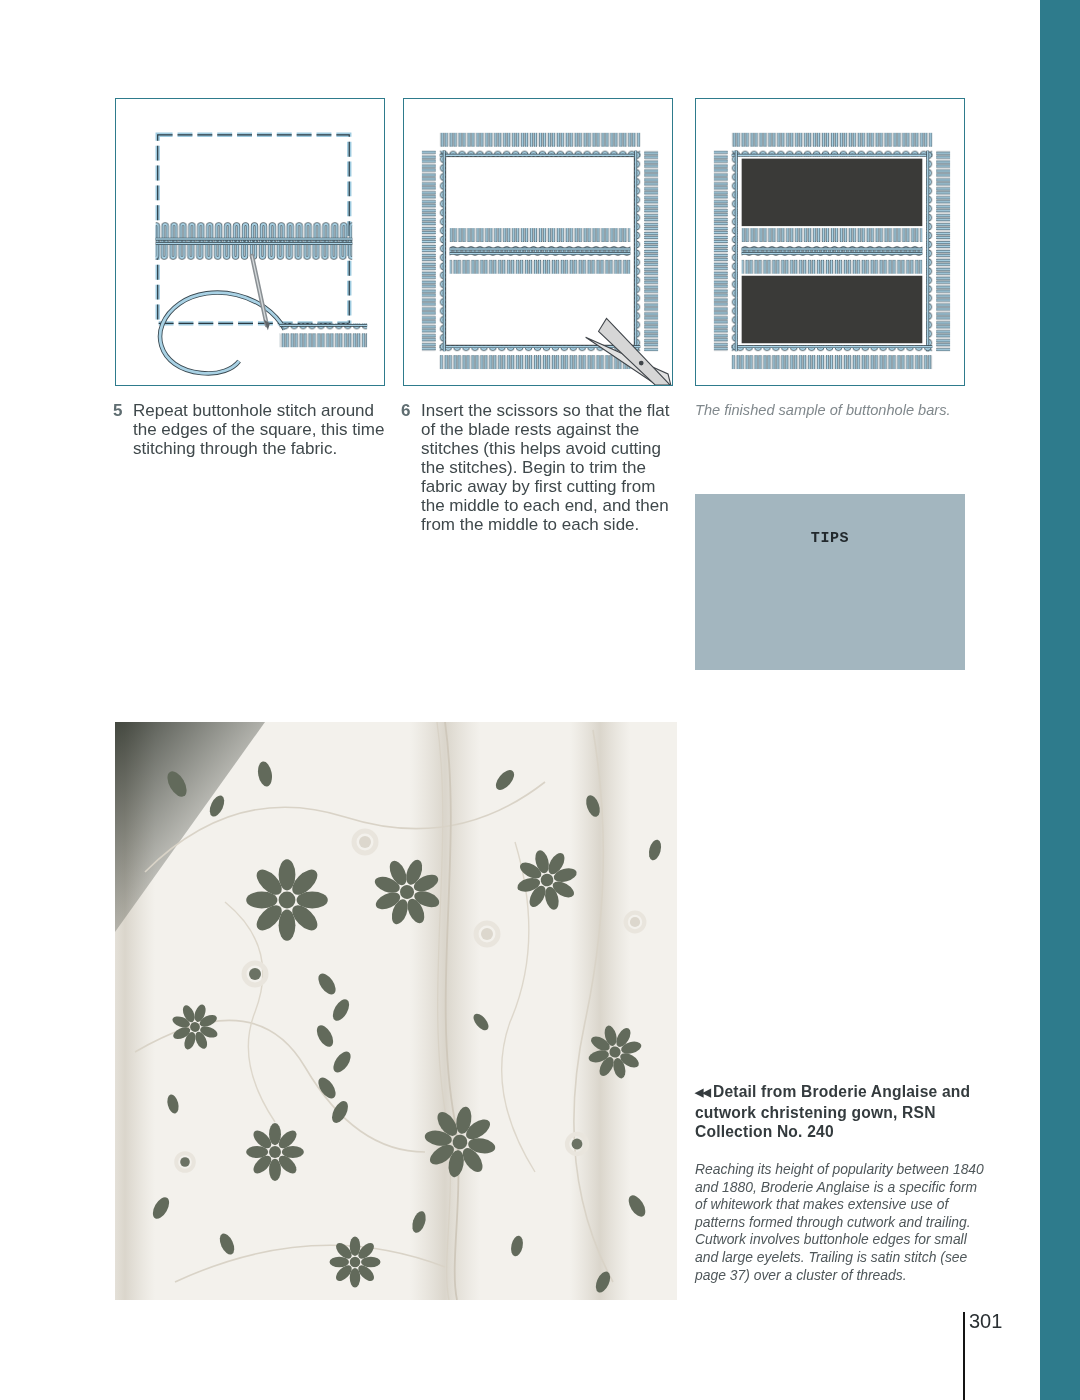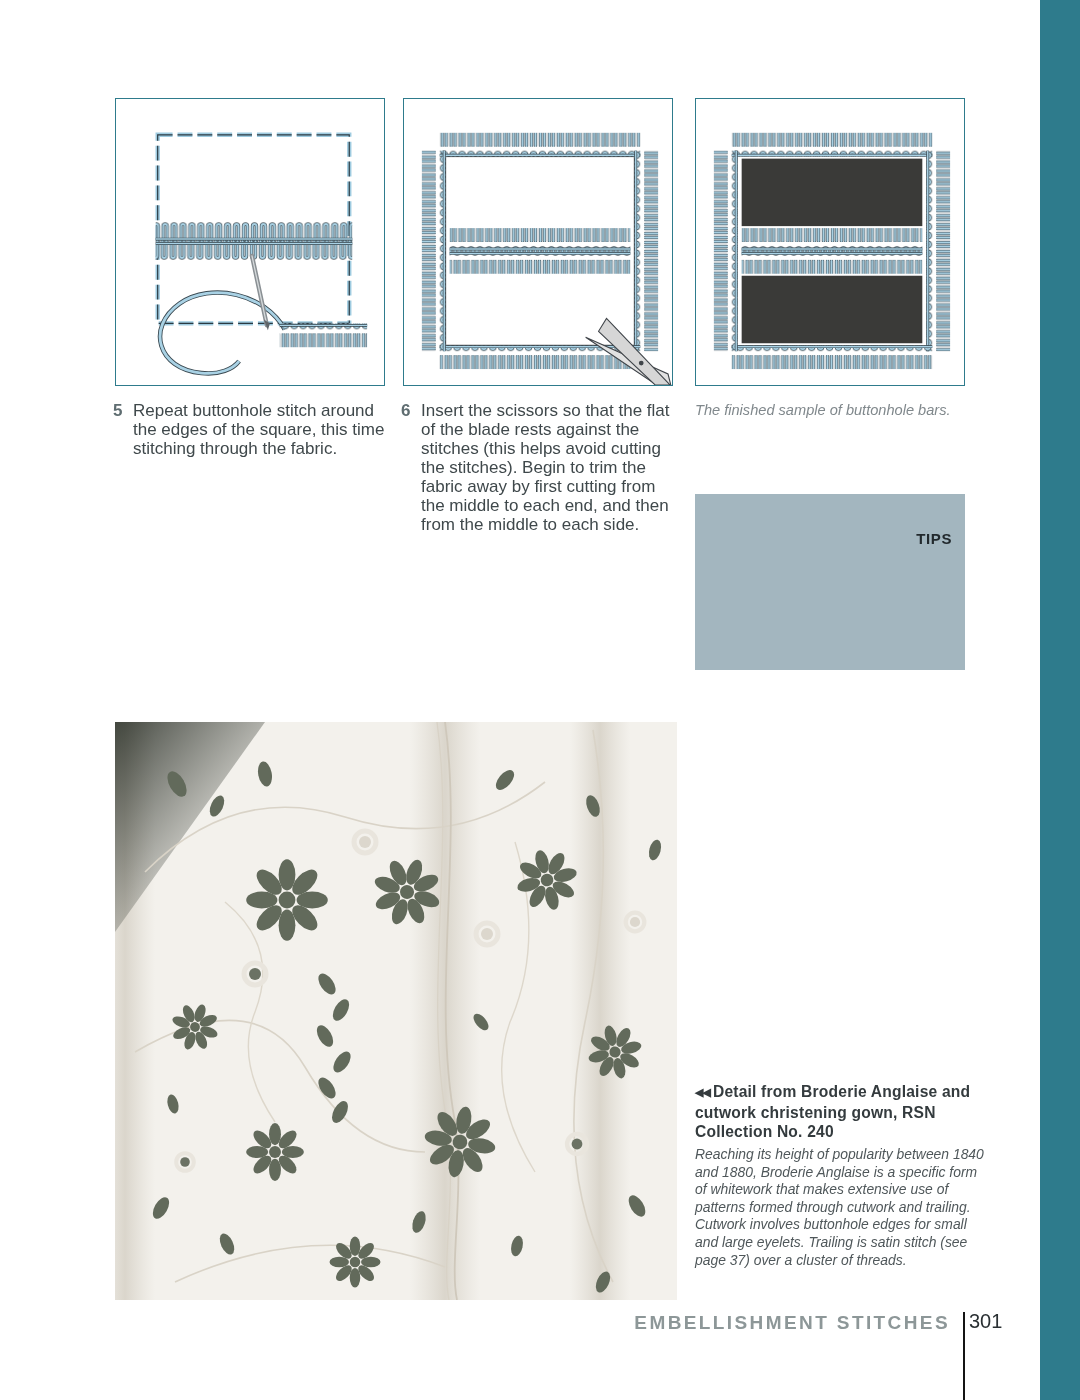--- a/index.html
+++ b/index.html
@@ -17,35 +17,35 @@
   .step{position:absolute;top:401px;width:276px;display:flex;color:#3f484b;}
   .step .num{flex:0 0 20px;font-size:17px;line-height:19px;font-weight:700;color:#5f6d71;}
   .step .txt{font-size:17px;line-height:19px;}
   .step5{left:113px;} .step6{left:401px;}
 
   .fig-caption{position:absolute;left:695px;top:400px;width:262px;
                font-style:italic;font-size:14.6px;line-height:20px;color:#80888c;}
 
   
   .tips{position:absolute;left:695px;top:494px;width:270px;height:176px;
-        background:#a3b6bf;box-sizing:border-box;padding:36px 13px 0 13px;text-align:right;}
+        background:#a3b6bf;box-sizing:border-box;padding:36px 13px 0 13px;text-align:center;font-family:Liberation Mono, monospace;}
   .tips .tips-title{font-size:15px;font-weight:700;letter-spacing:.6px;color:#22292d;}
   .tips .tips-body{margin-top:13px;font-style:italic;font-size:14.6px;line-height:19px;color:#323c42;}
 
   
   .photo{position:absolute;left:115px;top:722px;width:562px;height:578px;overflow:hidden;}
   .photo svg{display:block;}
 
   
   .photo-caption{position:absolute;left:695px;top:1082px;width:292px;}
   .photo-caption .head{font-size:15.6px;line-height:19px;font-weight:700;
                        letter-spacing:.2px;color:#343b3e;}
   .photo-caption .arrows{font-size:11px;letter-spacing:-1px;position:relative;top:-1px;
                          color:#343b3e;margin-right:3px;}
-  .photo-caption .body{margin-top:5px;font-style:italic;font-size:13.9px;
+  .photo-caption .body{margin-top:20px;font-style:italic;font-size:13.9px;
                        line-height:17.6px;color:#4f575a;}
 
   
   .footer-label{position:absolute;top:1312px;right:130px;font-size:19px;font-weight:700;
                 letter-spacing:2.4px;color:#8d9798;}
   .footer-rule{position:absolute;left:963px;top:1312px;width:1.5px;height:88px;background:#141414;}
   .footer-page{position:absolute;left:969px;top:1310px;font-size:20px;color:#2a3033;}
 </style>
 </head>
 <body>
@@ -277,17 +277,16 @@
     </svg>
   </div>
 
   <div class="photo-caption">
     <div class="head">
       <span class="arrows">◀◀</span><span>Detail from Broderie Anglaise and cutwork christening gown, RSN Collection No. 240</span>
     </div>
     <div class="body">Reaching its height of popularity between 1840 and 1880, Broderie Anglaise is a specific form of whitework that makes extensive use of patterns formed through cutwork and trailing. Cutwork involves buttonhole edges for small and large eyelets. Trailing is satin stitch (see page 37) over a cluster of threads.</div>
   </div>
 
-  <div class="footer-label">EMBELLISHMENT STITCHES</div>
   <div class="footer-rule"></div>
   <div class="footer-page">301</div>
 
 </div>
 
 </body></html>

